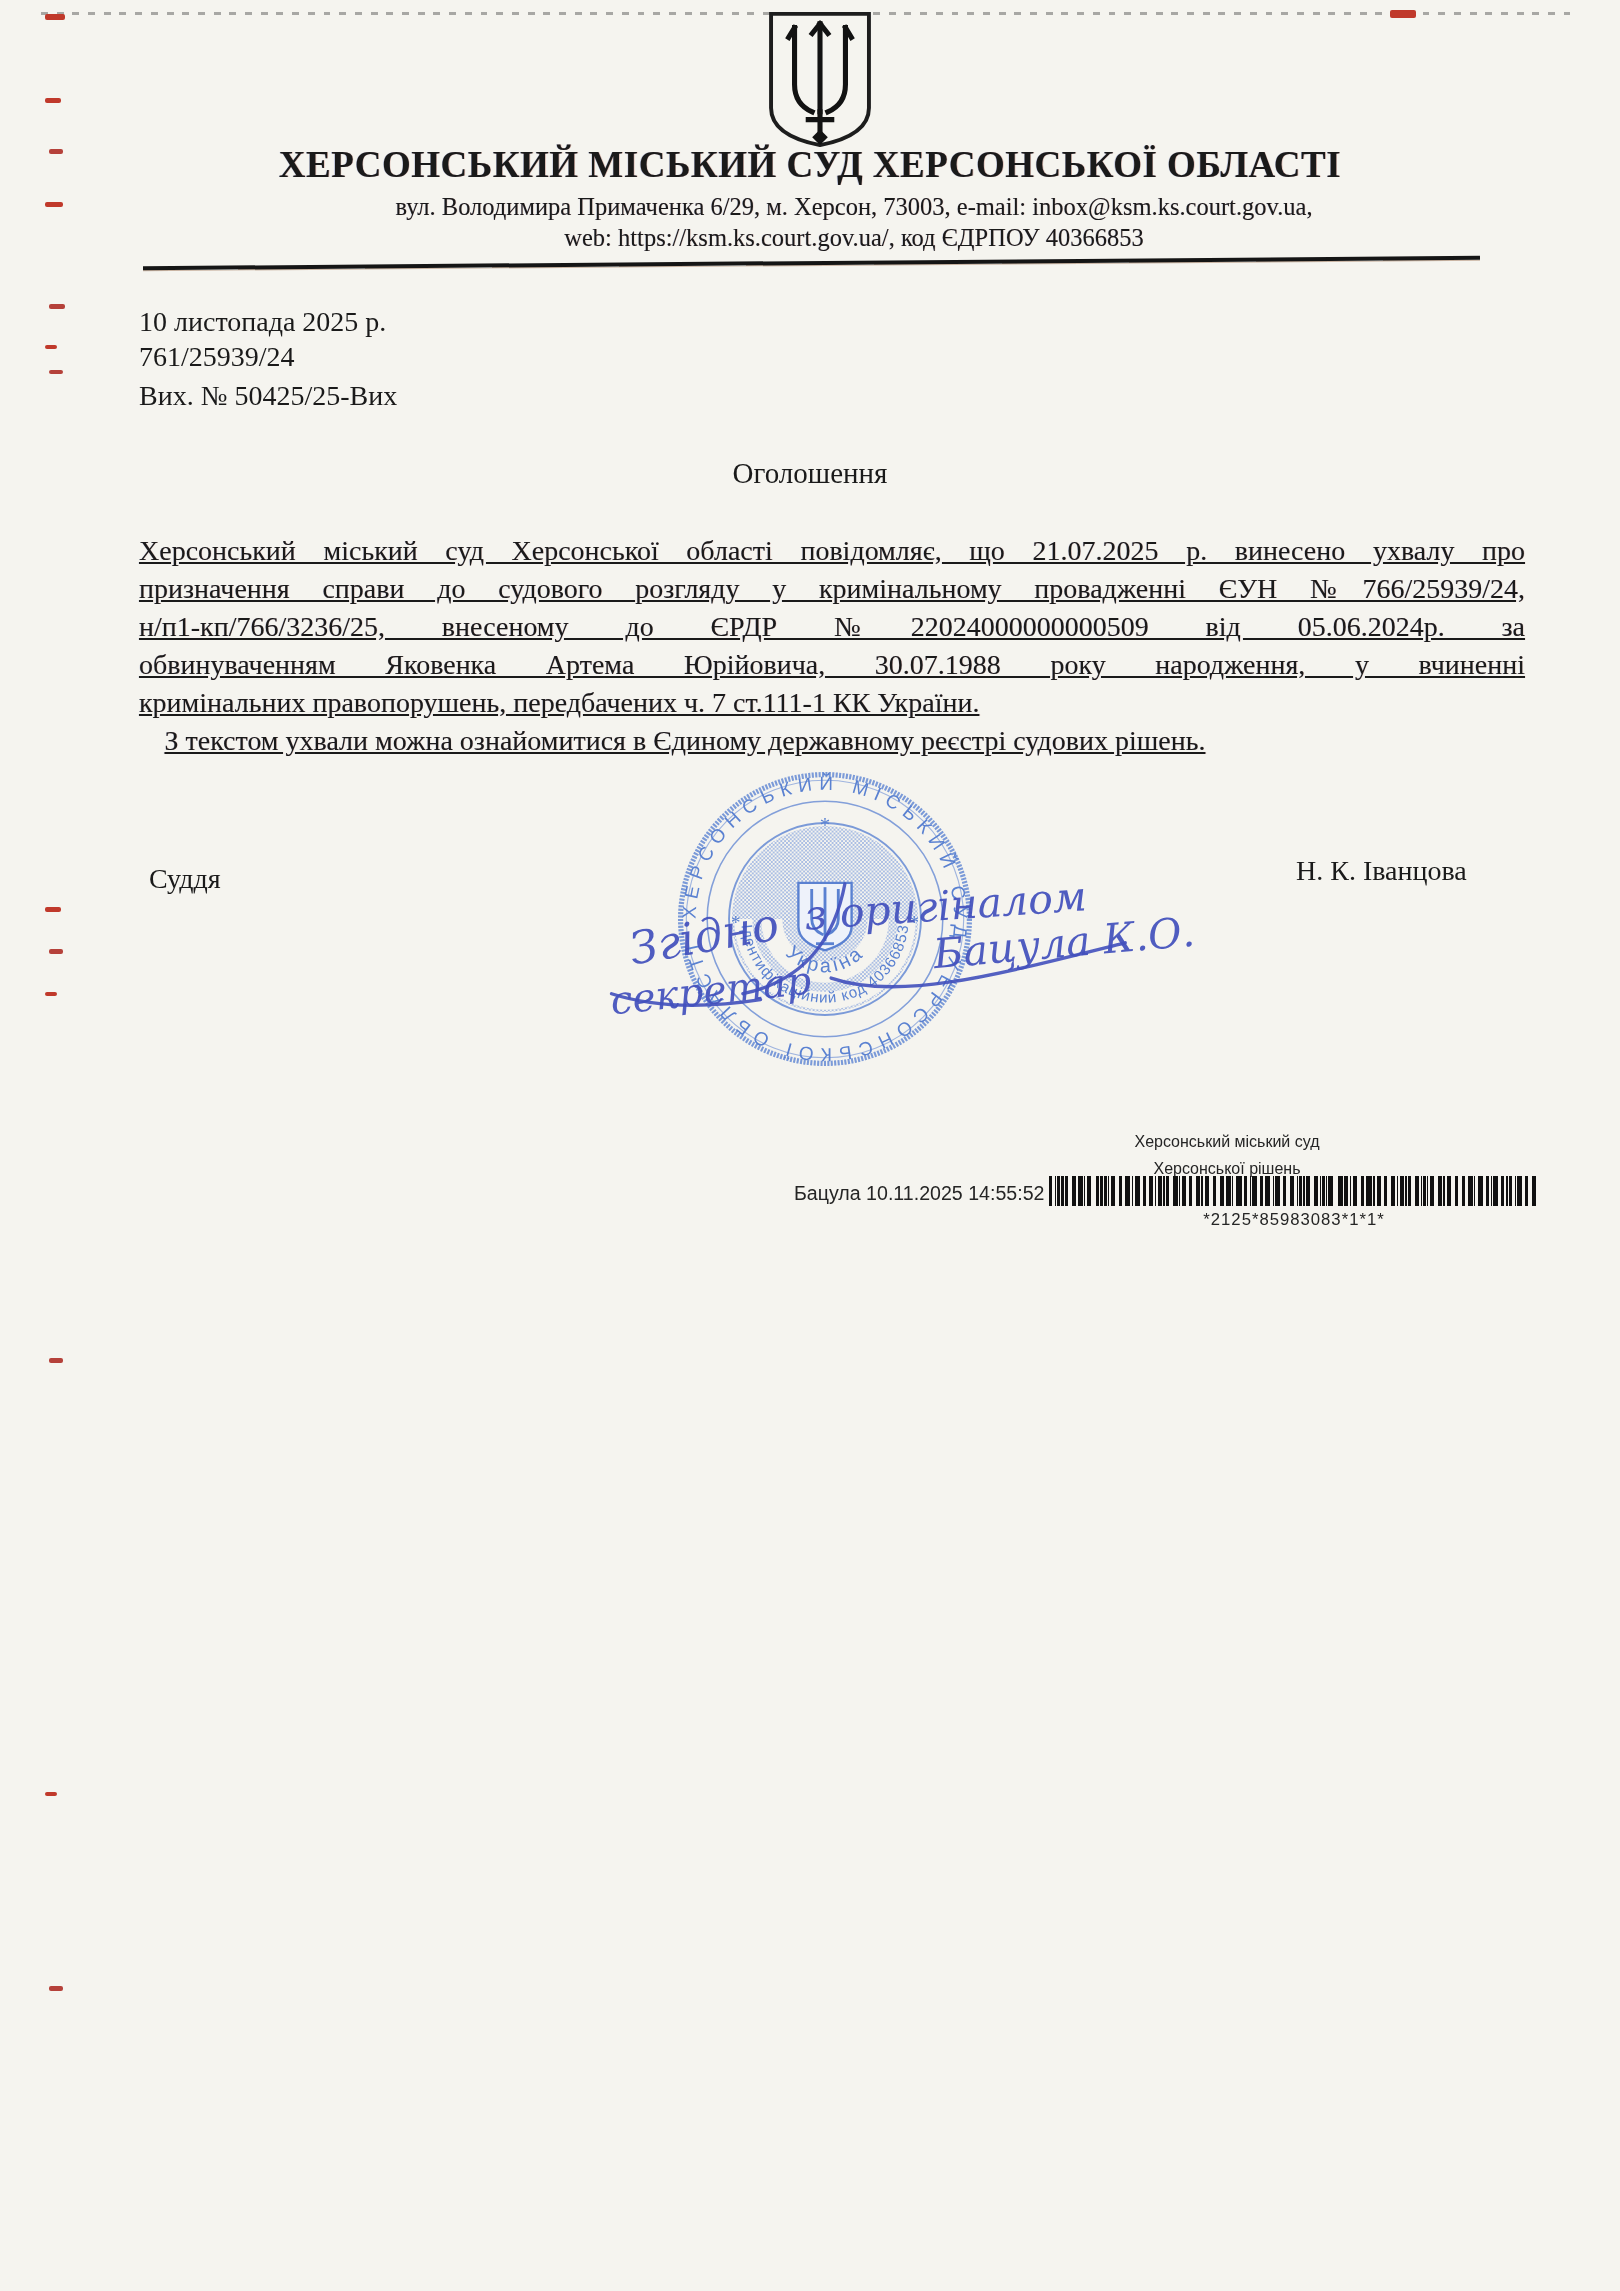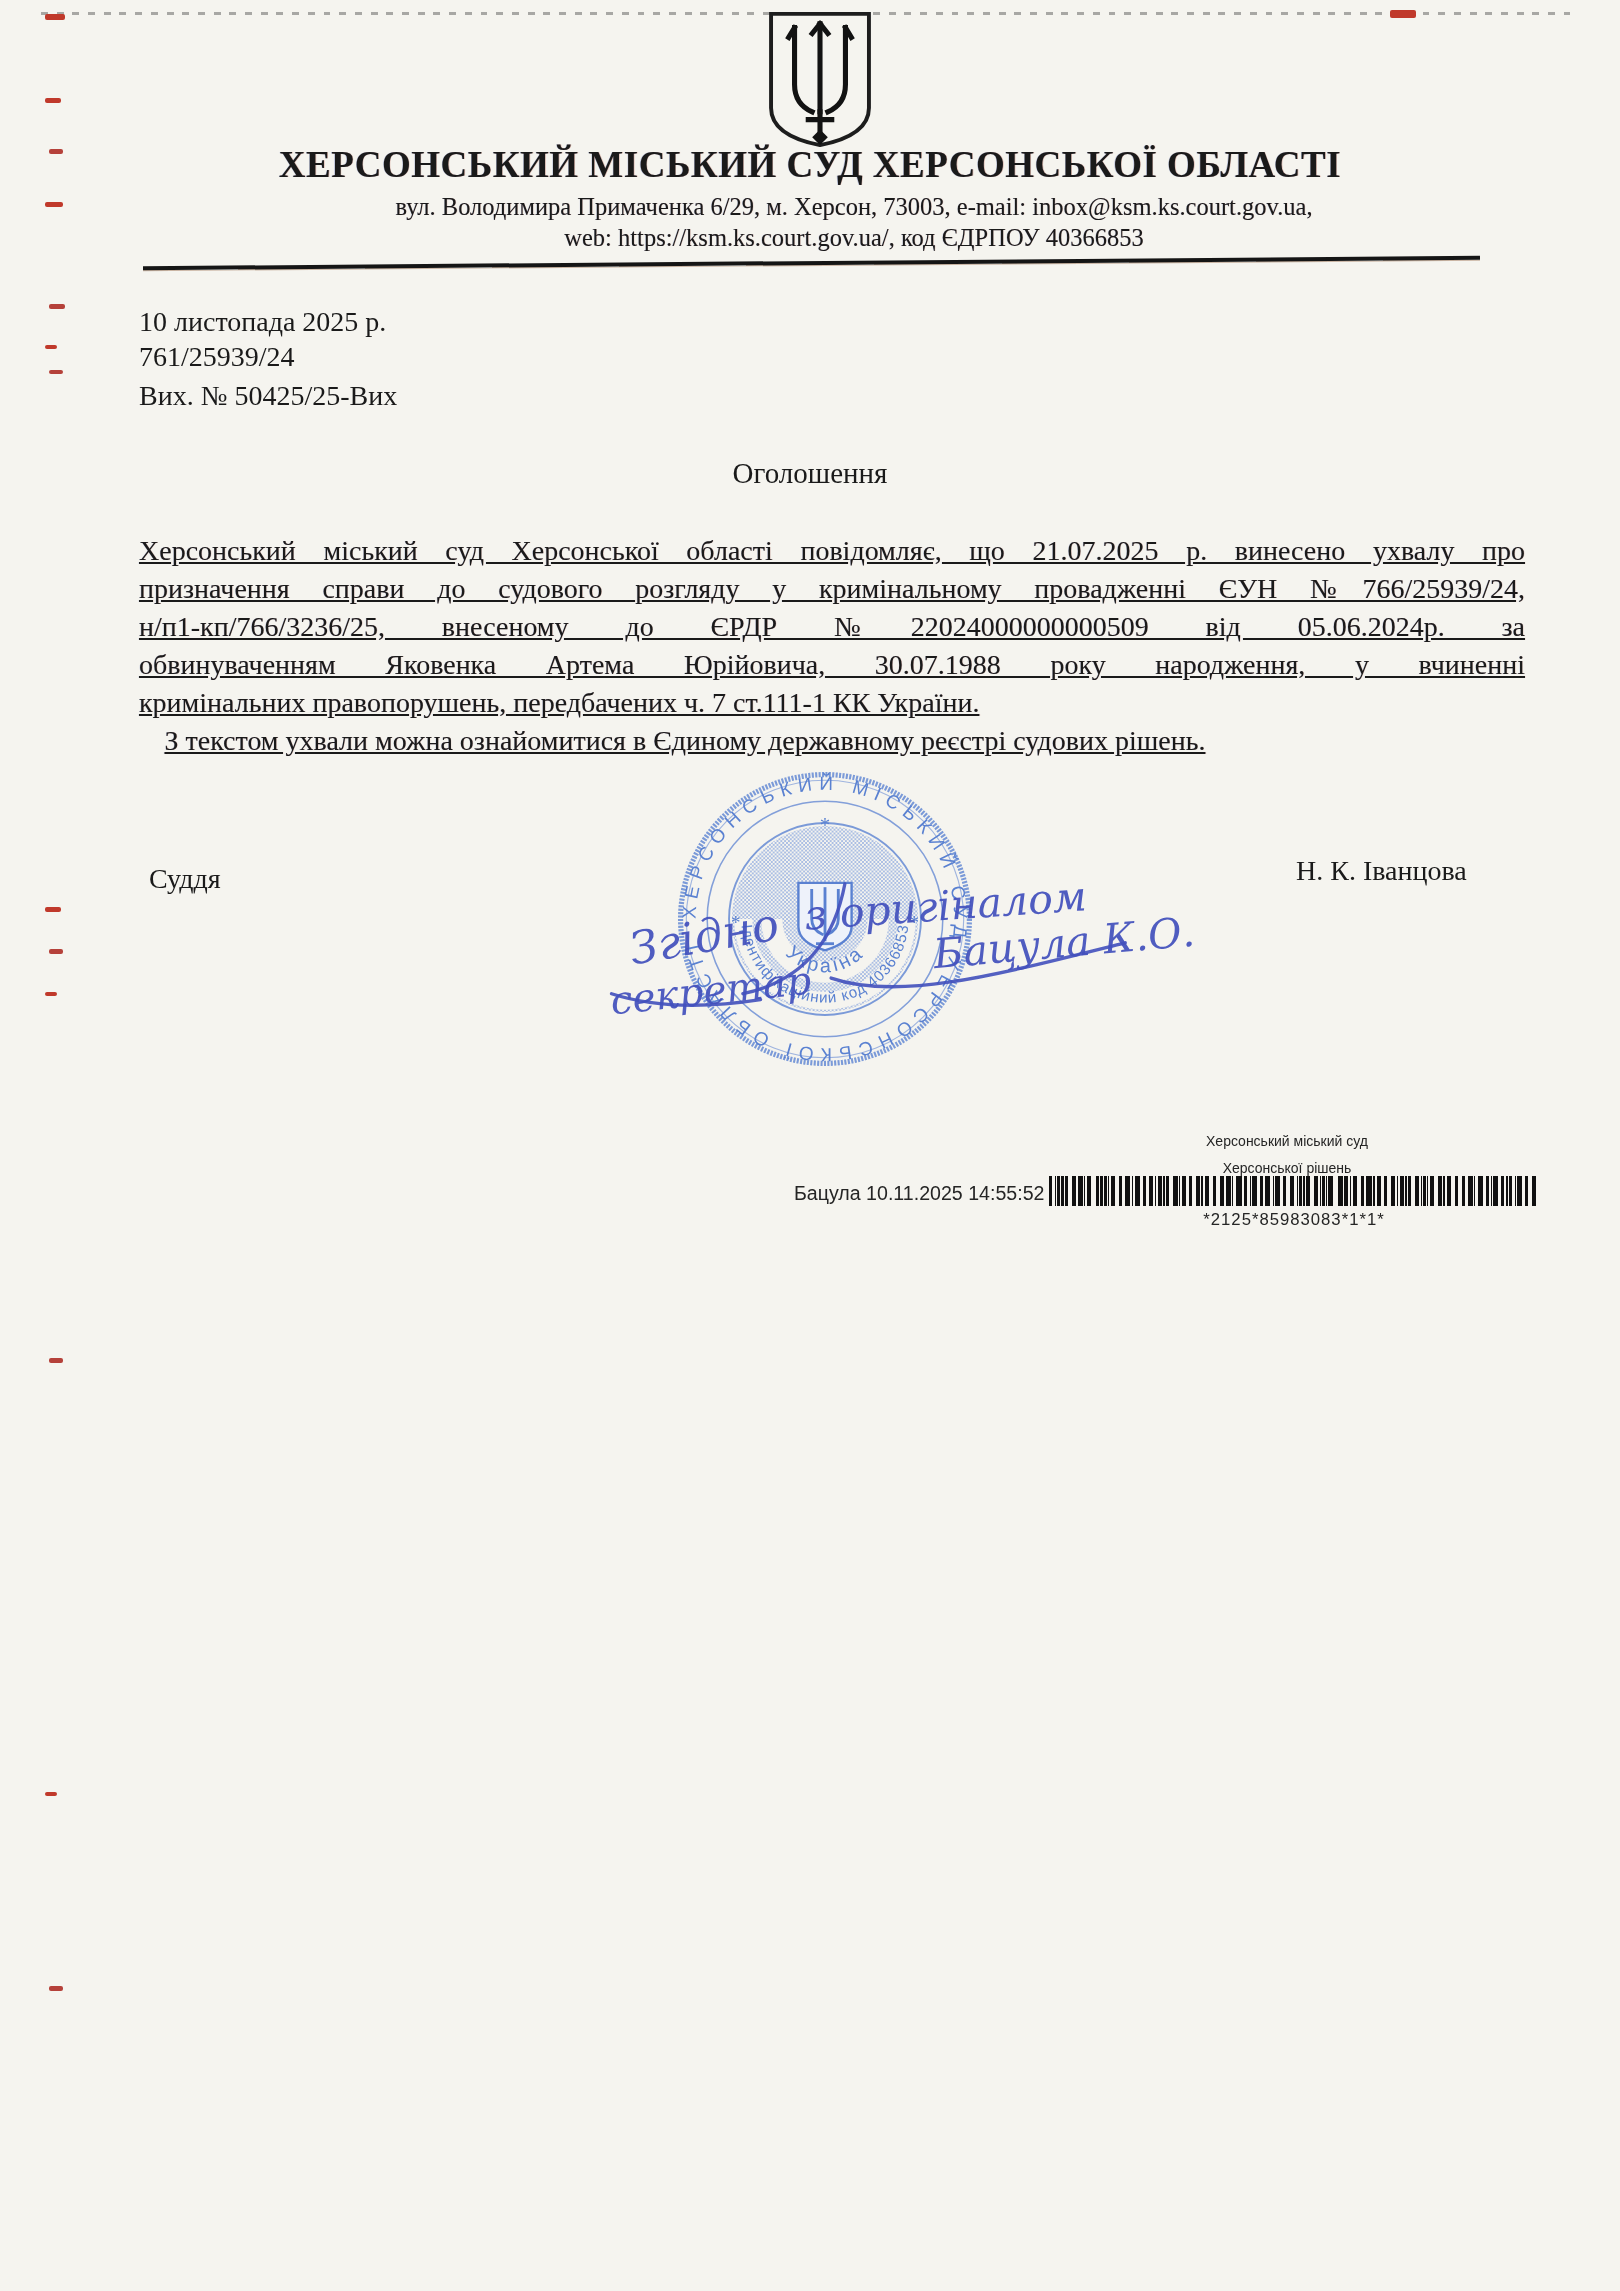--- a/index.html
+++ b/index.html
@@ -34,21 +34,21 @@
   .stamp{left:673px;top:767px;width:304px;height:304px;opacity:.93;}
   
   .hw{font-family:"DejaVu Serif", serif;font-style:italic;color:#4250bd;opacity:.92;}
   .hw1{left:804px;top:882px;font-size:41px;transform:rotate(-4deg);}
   .hw2{left:629px;top:910px;font-size:45px;transform:rotate(-10deg);}
   .hw3{left:610px;top:968px;font-size:39px;transform:rotate(-6deg);}
   .hw4{left:933px;top:919px;font-size:41px;transform:rotate(-5deg);}
   .hw-svg{left:588px;top:774px;width:647px;height:314px;}
   
   .f-sans{font-family:"Liberation Sans", sans-serif;color:#252525;}
-  .f-court{left:1130px;width:314px;text-align:center;font-size:14px;line-height:25.5px;}
+  .f-court{left:1070px;width:314px;text-align:center;font-size:16px;line-height:25.5px;}
   .f-court1{top:1129px;} .f-court2{top:1156px;}
   .f-stampmeta{left:794px;top:1182px;font-size:19.6px;}
   .barcode{left:1049px;top:1176px;width:488px;height:30px;
     background:
       repeating-linear-gradient(90deg,#101010 0 2.9px,transparent 2.9px 7.8px),
       repeating-linear-gradient(90deg,#101010 0 2px,transparent 2px 12.7px),
       repeating-linear-gradient(90deg,#101010 0 1px,transparent 1px 5.9px);
   }
   .f-barcodeval{left:1157px;width:274px;top:1210px;text-align:center;font-size:16.7px;letter-spacing:1px;}
   

